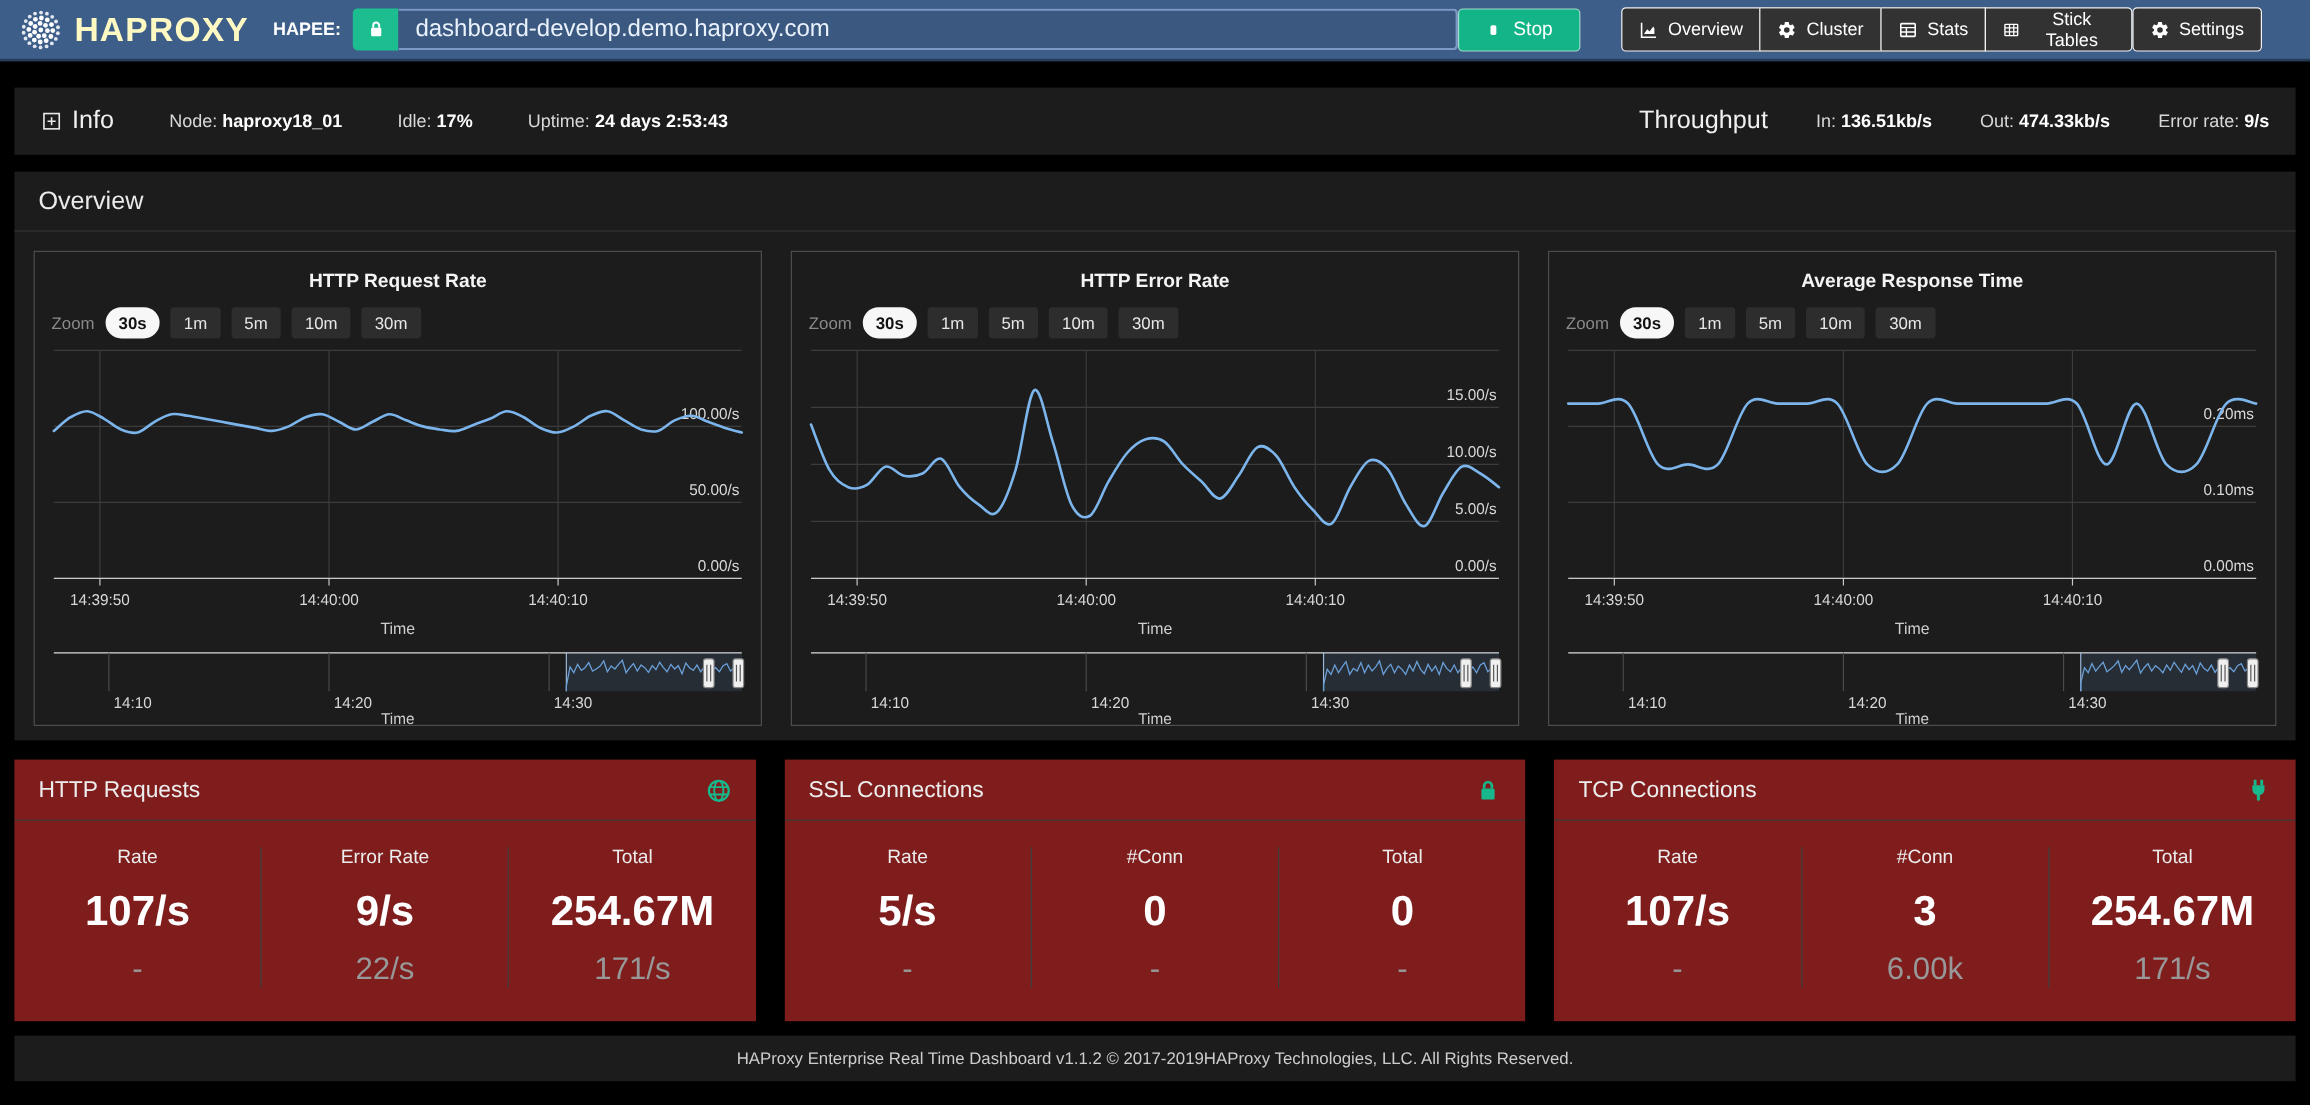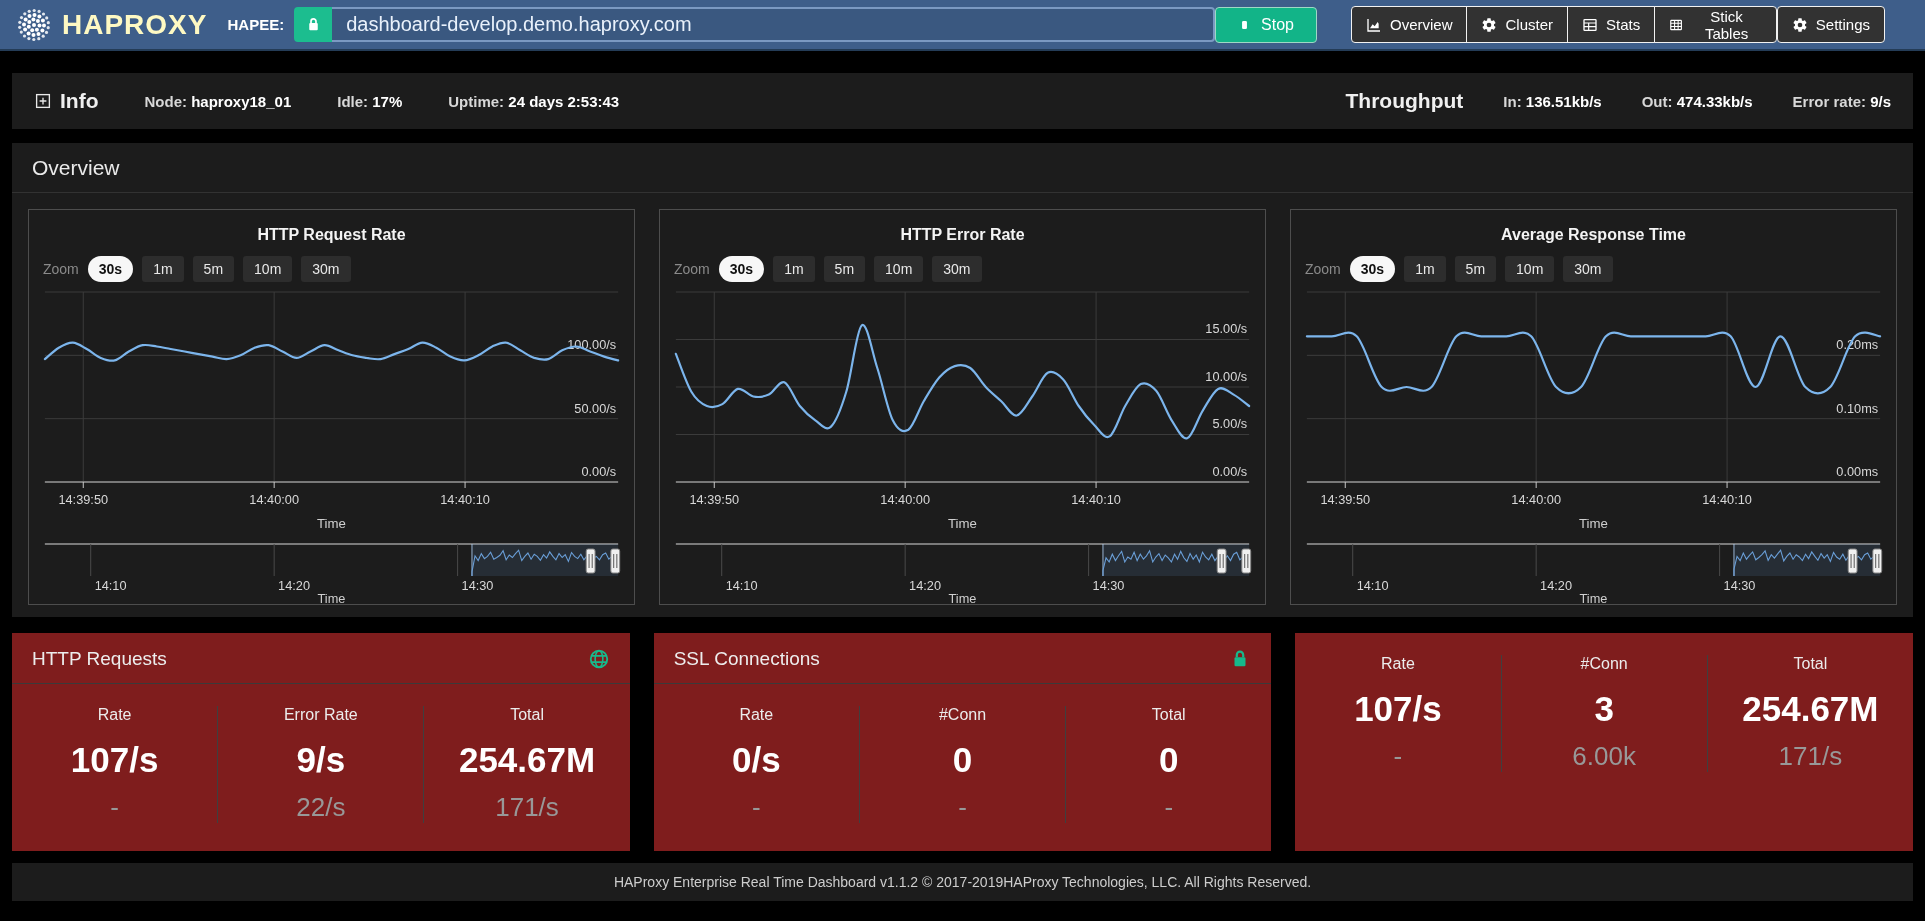--- a/index.html
+++ b/index.html
@@ -27,21 +27,21 @@
   .nav-btn, .settings-btn { height:37px; background:#323232; border:1px solid #f2f2f2; color:#fff;
               font-size:15px; display:flex; align-items:center; gap:8px; padding:0 14px; cursor:pointer; }
   .nav-btn + .nav-btn { margin-left:-1px; }
   .nav-btn:first-child { border-radius:4px 0 0 4px; }
   .nav-btn:last-child { border-radius:0 4px 4px 0; }
   .nb-ic { width:16px; height:16px; }
   .settings-btn { margin-left:auto; border-radius:4px; }
 
   
   .info-bar { margin:22px 12px 0; height:56px; background:#1c1c1c; display:flex; align-items:center;
-              padding:0 22px; color:#ddd;font-weight:bold; }
+              padding:0 22px; color:#ddd; }
   .info-title { display:flex; align-items:center; gap:8px; font-size:21px; color:#f0f0f0; }
   .info-title svg { width:18px; height:18px; }
   .kv { font-size:15px; color:#d8d8d8; margin-left:46px; }
   .kv b { color:#fff; }
   .tp-right { margin-left:auto; display:flex; align-items:center; }
   .tp-title { font-size:21px; color:#f0f0f0; }
   .tp-right .kv { margin-left:40px; }
 
   
   .overview-section { margin:14px 12px 0; background:#1c1c1c; padding-bottom:6px; }
@@ -439,37 +439,43 @@
   <div class="card">
     <div class="card-head">
       <span class="card-title">SSL Connections</span>
       <svg class="green">
           <use href="#i-lock"></use>
         </svg>
     </div>
     <div class="card-body">
       <div class="card-col">
         <div class="col-label">Rate</div>
-        <div class="col-value">0/s</div>
+        <div class="col-value">5/s</div>
         <div class="col-sub">-</div>
       </div>
       <div class="card-col">
         <div class="col-label">#Conn</div>
         <div class="col-value">0</div>
         <div class="col-sub">-</div>
       </div>
       <div class="card-col">
         <div class="col-label">Total</div>
         <div class="col-value">0</div>
         <div class="col-sub">-</div>
       </div>
     </div>
   </div>
 
   <div class="card">
+    <div class="card-head">
+      <span class="card-title">TCP Connections</span>
+      <svg class="green">
+          <use href="#i-plug"></use>
+        </svg>
+    </div>
     <div class="card-body">
       <div class="card-col">
         <div class="col-label">Rate</div>
         <div class="col-value">107/s</div>
         <div class="col-sub">-</div>
       </div>
       <div class="card-col">
         <div class="col-label">#Conn</div>
         <div class="col-value">3</div>
         <div class="col-sub">6.00k</div>

